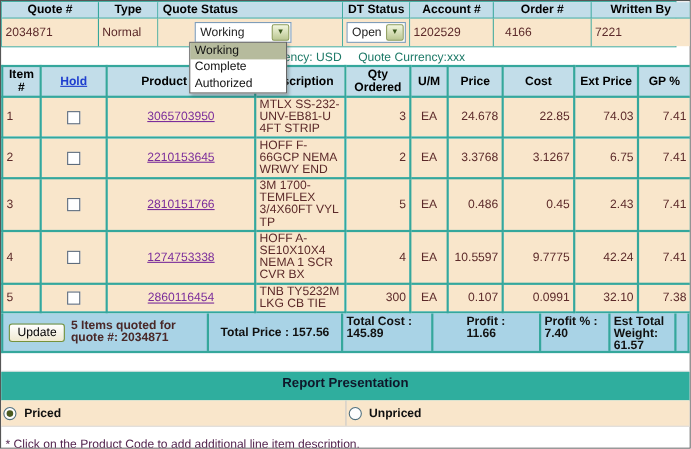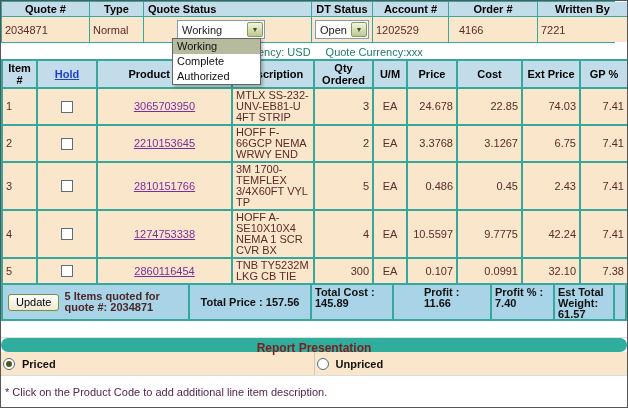--- a/index.html
+++ b/index.html
@@ -120,22 +120,22 @@
     font-family: "Liberation Sans", sans-serif; font-size: 11px; color: #000;
     background: linear-gradient(#ffffff, #efe9d1);
     border: 1px solid #76923c; border-radius: 3px;
     height: 21px; padding: 0 16px; cursor: pointer;
   }
   .btn.small { height: 17px; padding: 0 7px; border-radius: 3px; }
 
   
   .hr-line { margin-top: 16px; border-top: 1px solid #e0e0e0; }
   .section-bar {
-    height: 14px; background: #2fae9e; color: #7f1d1d;
-    font-weight: bold; text-align: center; line-height: 21px; font-size: 12px; border-radius: 10px;
+    height: 26px; background: #2fae9e; color: #0f172a;
+    font-weight: bold; text-align: center; line-height: 21px; font-size: 12px;
   }
   .radio-row { display: flex; height: 24px; background: #f9e6cb; border-bottom: 1px solid #dcdcdc; }
   .radio-cell { flex: 1; display: flex; align-items: center; gap: 7px; padding-left: 2px; font-weight: bold; color: #111; cursor: default; }
   .radio-cell:first-child { border-right: 1px solid #c9c9c9; }
   .radio-icon {
     width: 12px; height: 12px; border-radius: 50%;
     border: 1px solid #51707f; background: #fdfdfd;
     display: inline-flex; align-items: center; justify-content: center;
   }
   .radio-icon .dot { width: 6px; height: 6px; border-radius: 50%; background: transparent; }

